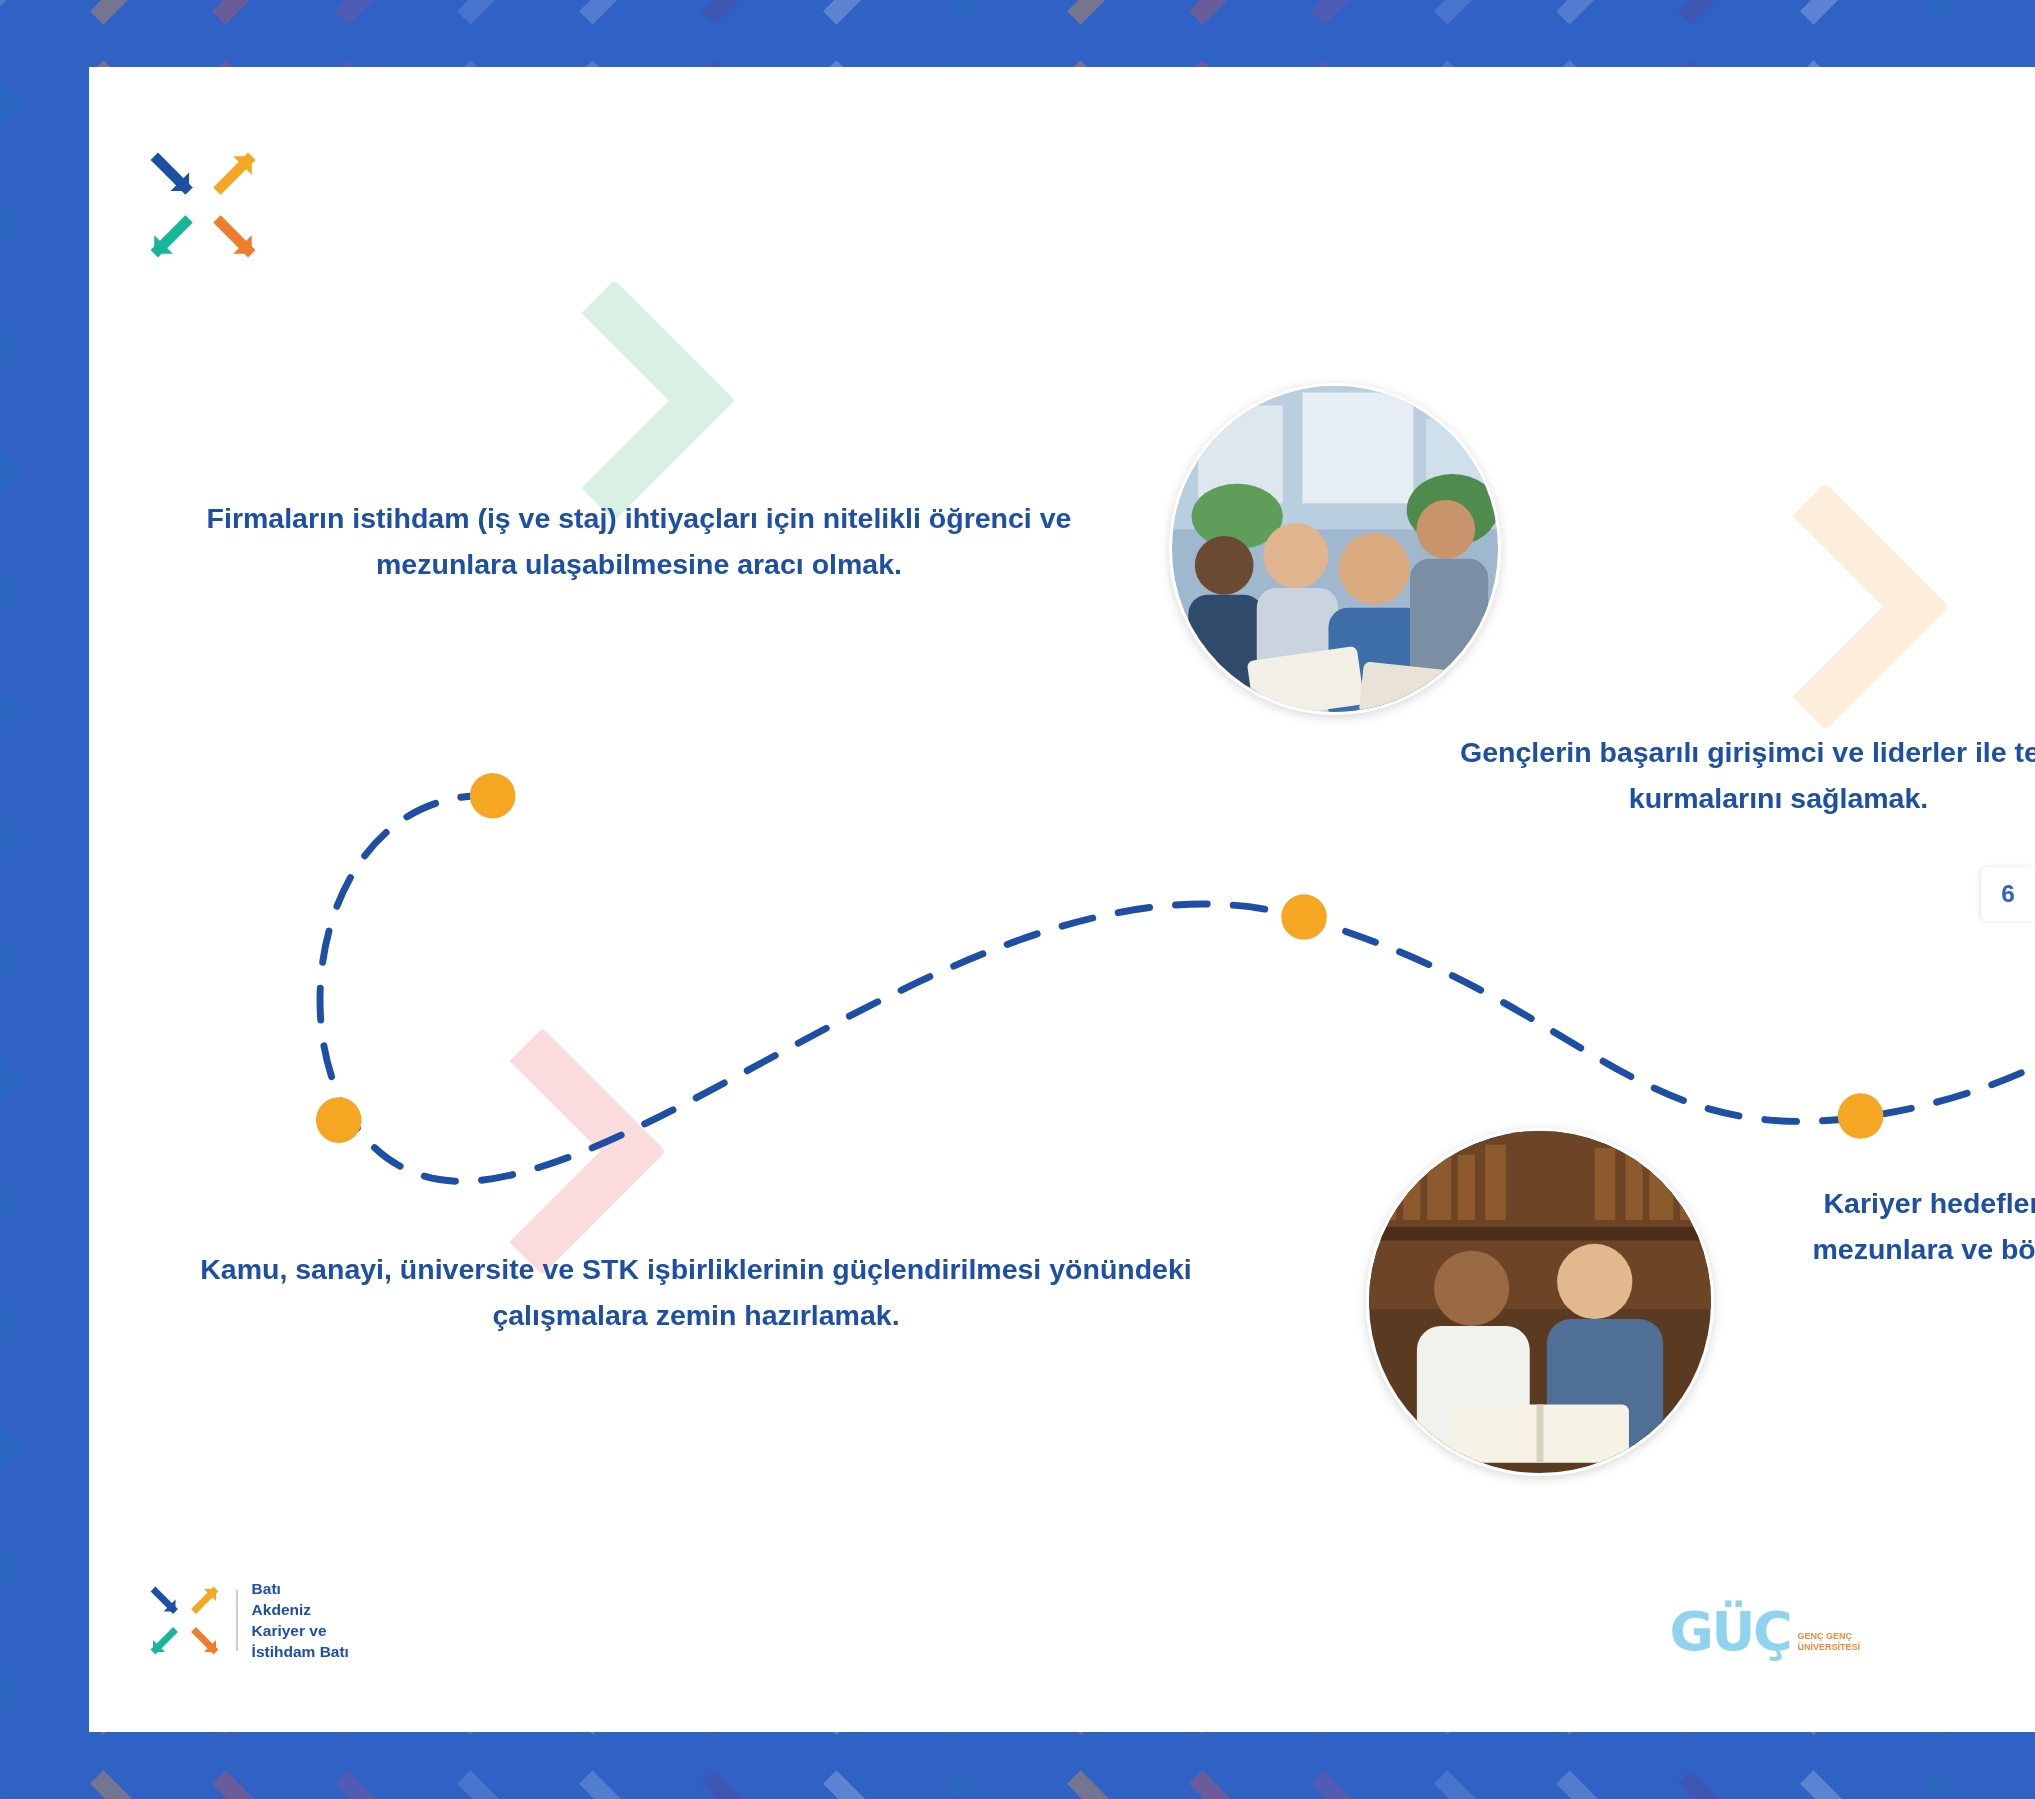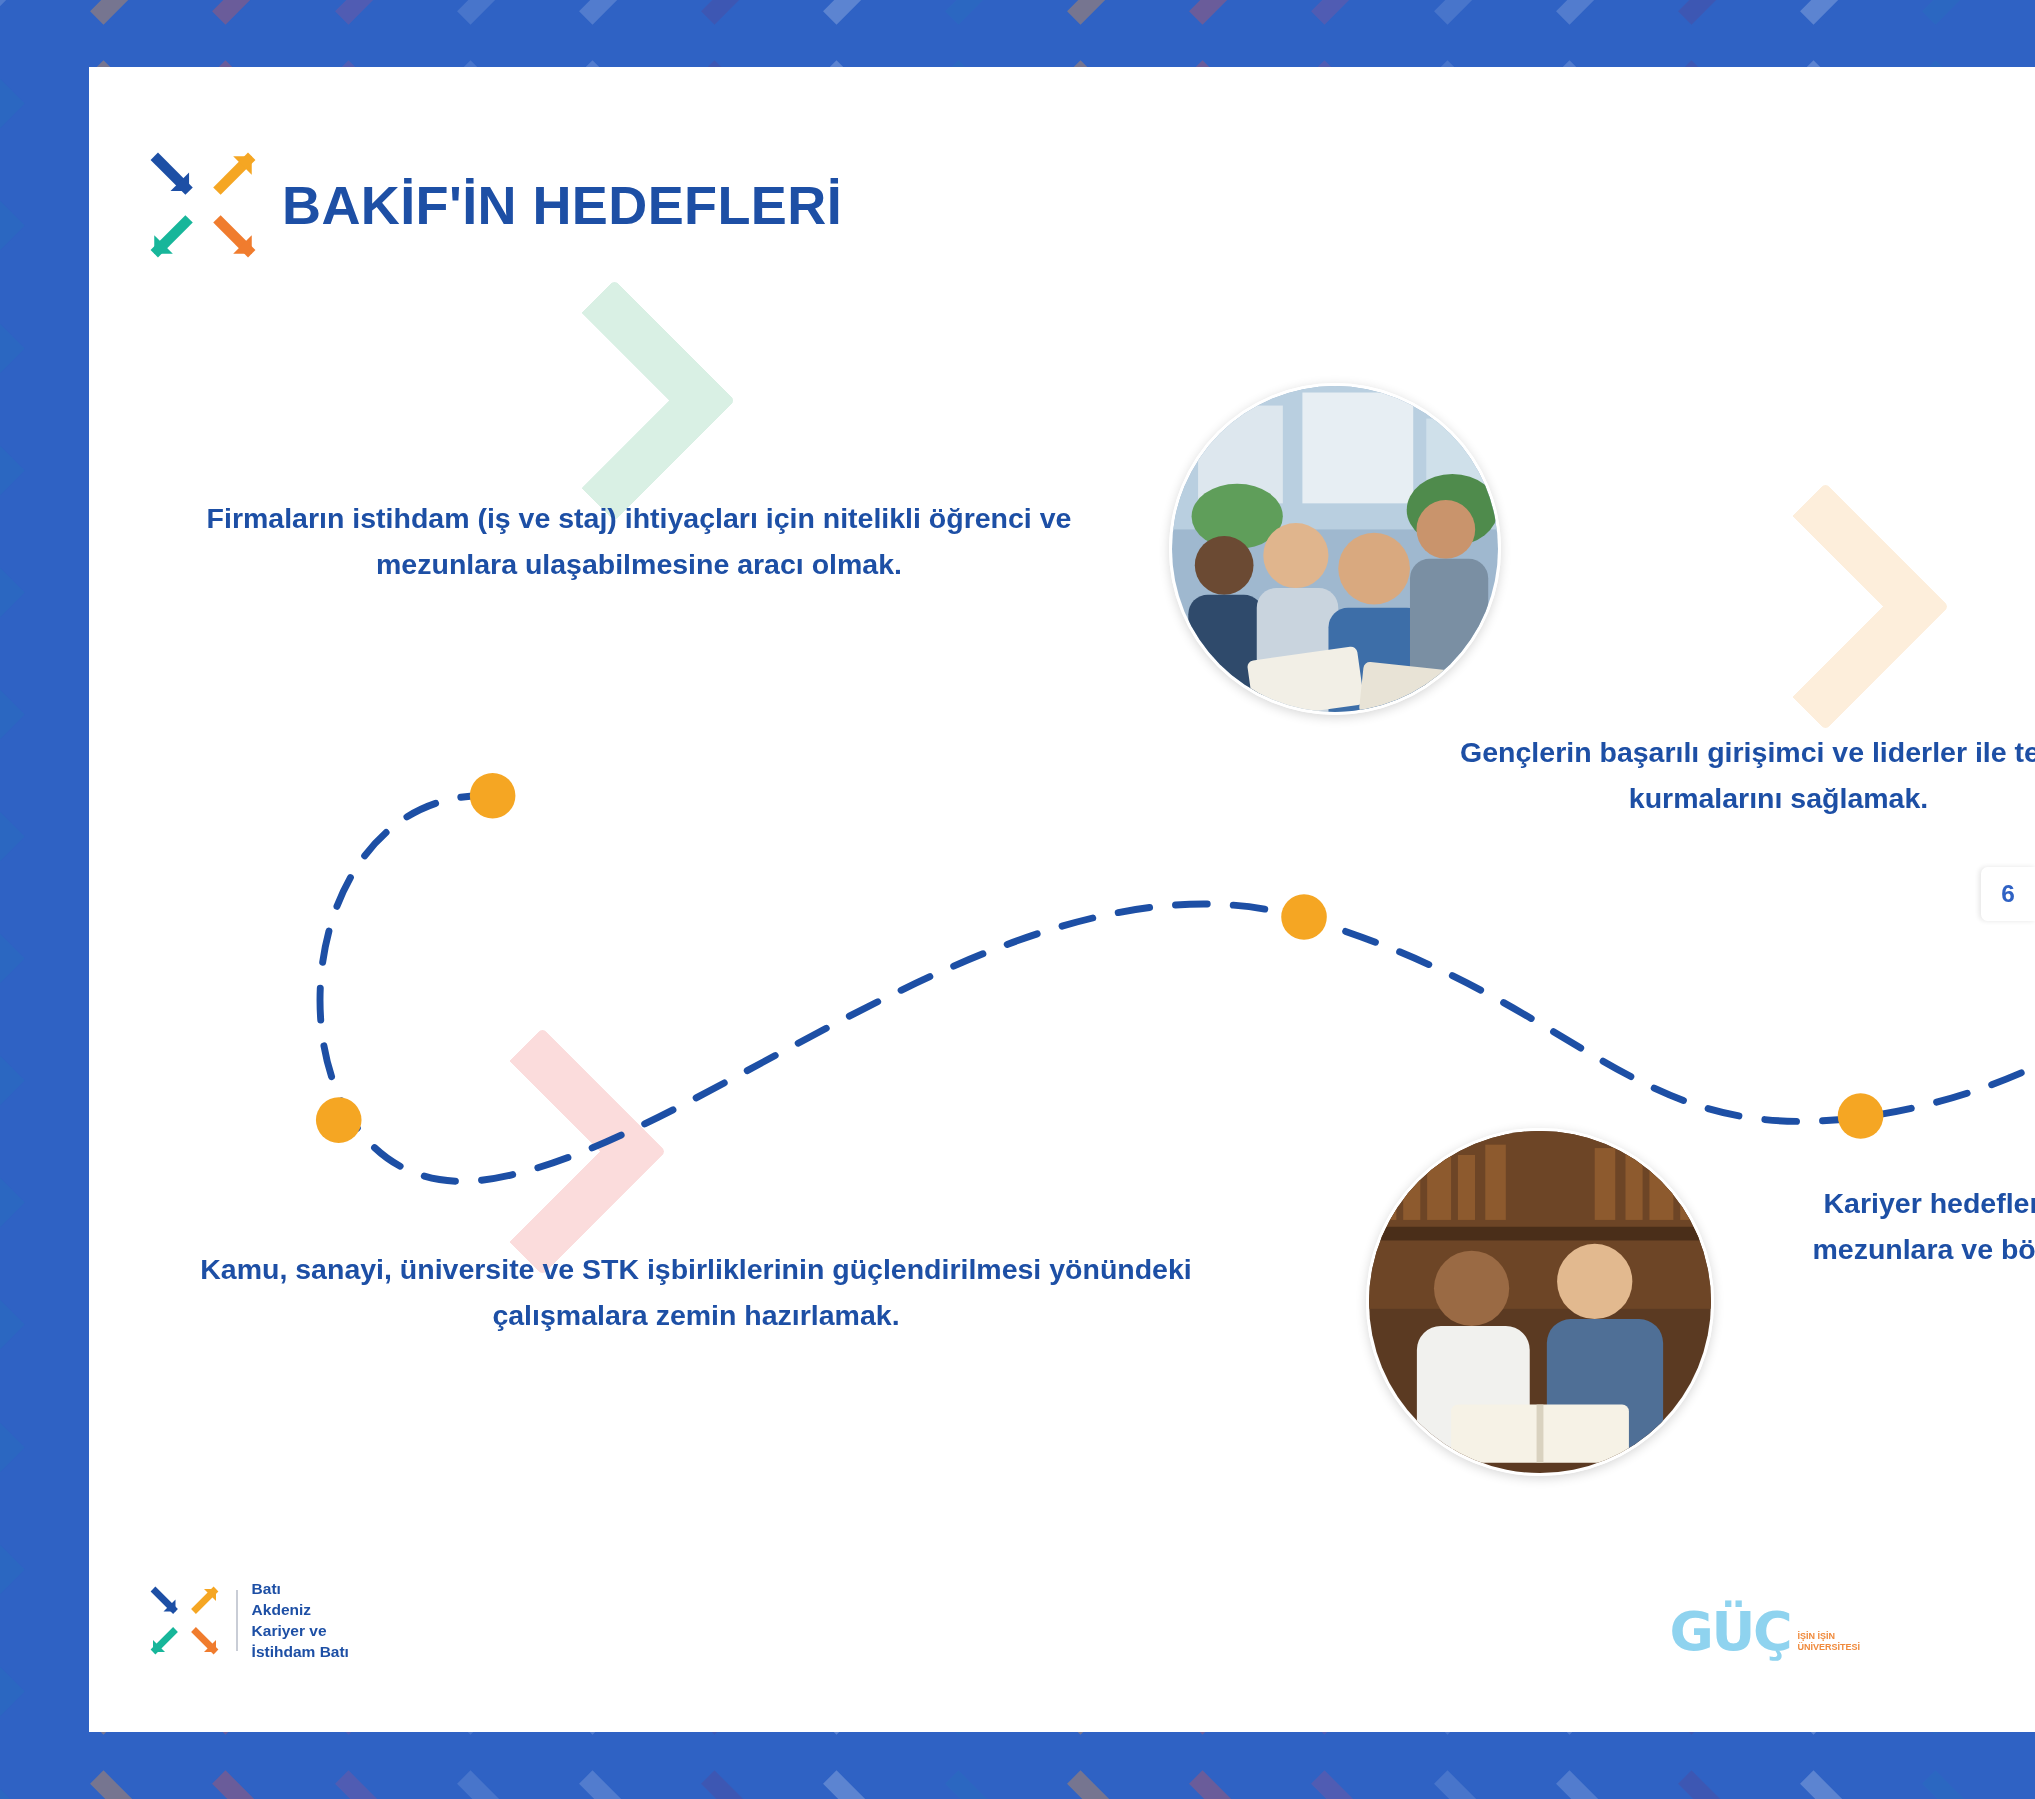--- a/index.html
+++ b/index.html
@@ -458,21 +458,20 @@
           <polyline points="8,76 8,92 24,92" fill="#17b69a" stroke="none"></polyline>
         </g>
 
         <g stroke="#f07c2e">
           <line x1="62" y1="62" x2="92" y2="92"></line>
           <polyline points="92,76 92,92 76,92" fill="#f07c2e" stroke="none"></polyline>
         </g>
       </g>
     </svg>
   </div>
-  <div class="page-title">BAKİF'İN HEDEFLERİ</div>
 </div>
 
 <svg class="curve" viewBox="0 0 7860 4420" preserveAspectRatio="none">
   <path d="M 1210 1955
            C 660 1930, 640 2960, 1180 2900
            C 1700 2840, 2500 2050, 3200 2255
            C 3900 2460, 4000 2820, 4570 2745
            C 5200 2660, 5580 2220, 5880 1830" fill="none" stroke="#1d4fa5" stroke-width="17" stroke-dasharray="78 64" stroke-linecap="round"></path>
   <circle cx="1210" cy="1955" r="56" fill="#f5a623"></circle>
   <circle cx="832" cy="2752" r="56" fill="#f5a623"></circle>
@@ -569,17 +568,17 @@
     <div>Batı</div>
     <div>Akdeniz</div>
     <div>Kariyer ve</div>
     <div>İstihdam Batı</div>
   </div>
 </div>
 
 <div class="footer-right">
   <div class="guc-wordmark">GÜÇ</div>
   <div class="guc-sub">
-    <div>İŞİN İŞİN</div>
+    <div>GENÇ GENÇ</div>
     <div>ÜNİVERSİTESİ</div>
   </div>
 </div>
 
 
 </body></html>

